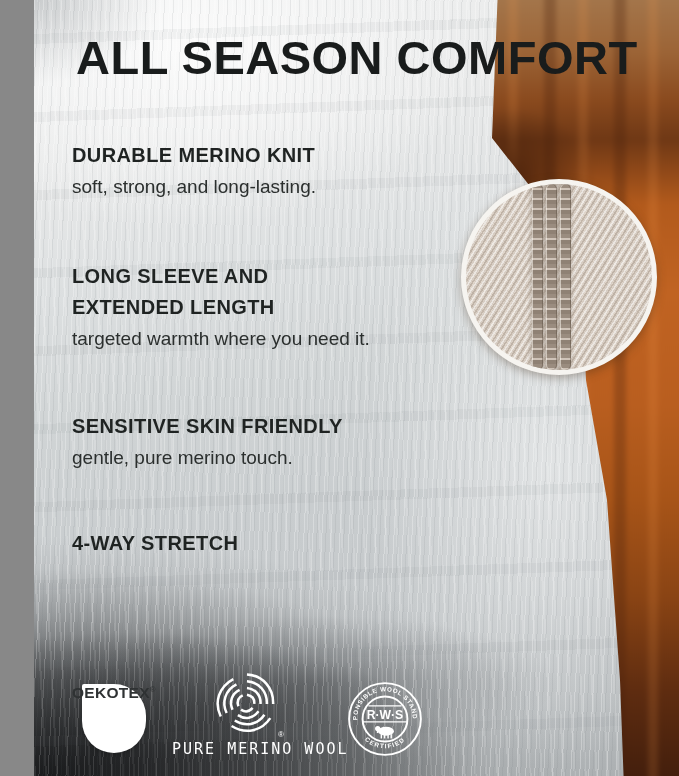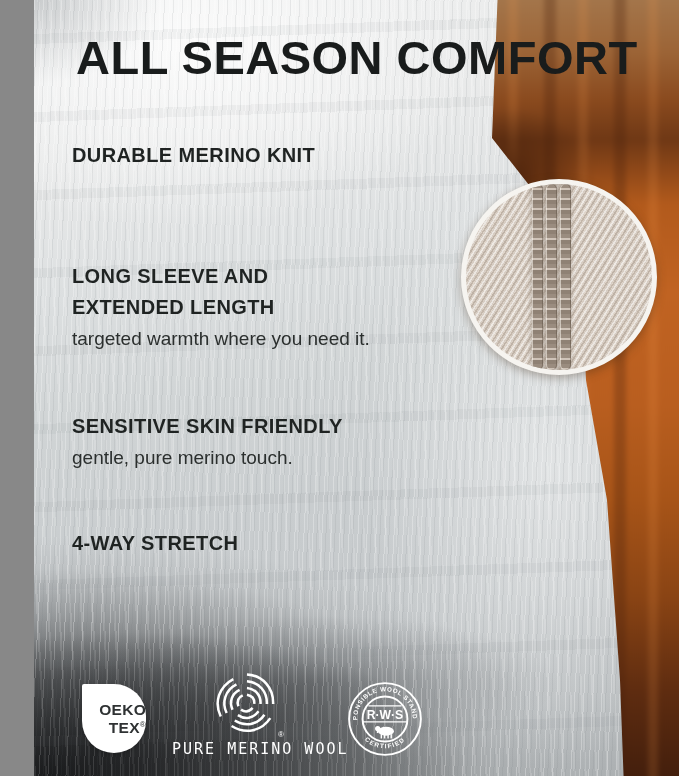--- a/index.html
+++ b/index.html
@@ -64,21 +64,21 @@
   }
   .stitch-col{
     width:11px;height:100%;border-radius:5px;
     background:repeating-linear-gradient(180deg,#9a8c7f 0 4px,#cfc3b8 4px 6px,#8f8174 6px 10px);
     box-shadow:inset 1px 0 0 rgba(255,250,243,0.55), inset -1px 0 0 rgba(90,78,66,0.45);
   }
 
   
   .oeko{
     position:absolute;left:48px;top:684px;width:64px;height:69px;background:#fff;
-    border-radius:2px 32px 32px 32px;display:flex;flex-direction:column;align-items:flex-end;justify-content:center;
+    border-radius:2px 32px 32px 32px;display:flex;flex-direction:row;align-items:flex-start;justify-content:center;
     color:#2f3233;font-size:15.5px;font-weight:700;line-height:1.15;letter-spacing:.3px;
     box-shadow:0 2px 5px rgba(0,0,0,0.25);
   }
   .oeko sup{font-size:8px;font-weight:400;}
   .woolmark{position:absolute;left:146px;top:672px;width:132px;text-align:center;color:#fff;}
   .woolmark .reg{position:absolute;left:98px;top:58px;font-size:8px;}
   .woolmark-label{
     margin-top:6px;font-family:"DejaVu Sans Mono",monospace;font-size:15px;letter-spacing:2px;
     white-space:nowrap;margin-left:-8px;
   }
@@ -92,20 +92,21 @@
 
   <div class="streaks"></div>
   <div class="wood"></div>
   <div class="badge-shade"></div>
 
   <div class="page-title">ALL SEASON COMFORT</div>
 
   <div class="feature f1">
     <div class="h">DURABLE MERINO KNIT</div>
     <div class="h"></div>
+    <div class="s">soft, strong, and long-lasting.</div>
   </div>
 
   <div class="feature f2">
     <div class="h">LONG SLEEVE AND</div>
     <div class="h">EXTENDED LENGTH</div>
     <div class="s">targeted warmth where you need it.</div>
   </div>
 
   <div class="feature f3">
     <div class="h">SENSITIVE SKIN FRIENDLY</div>

